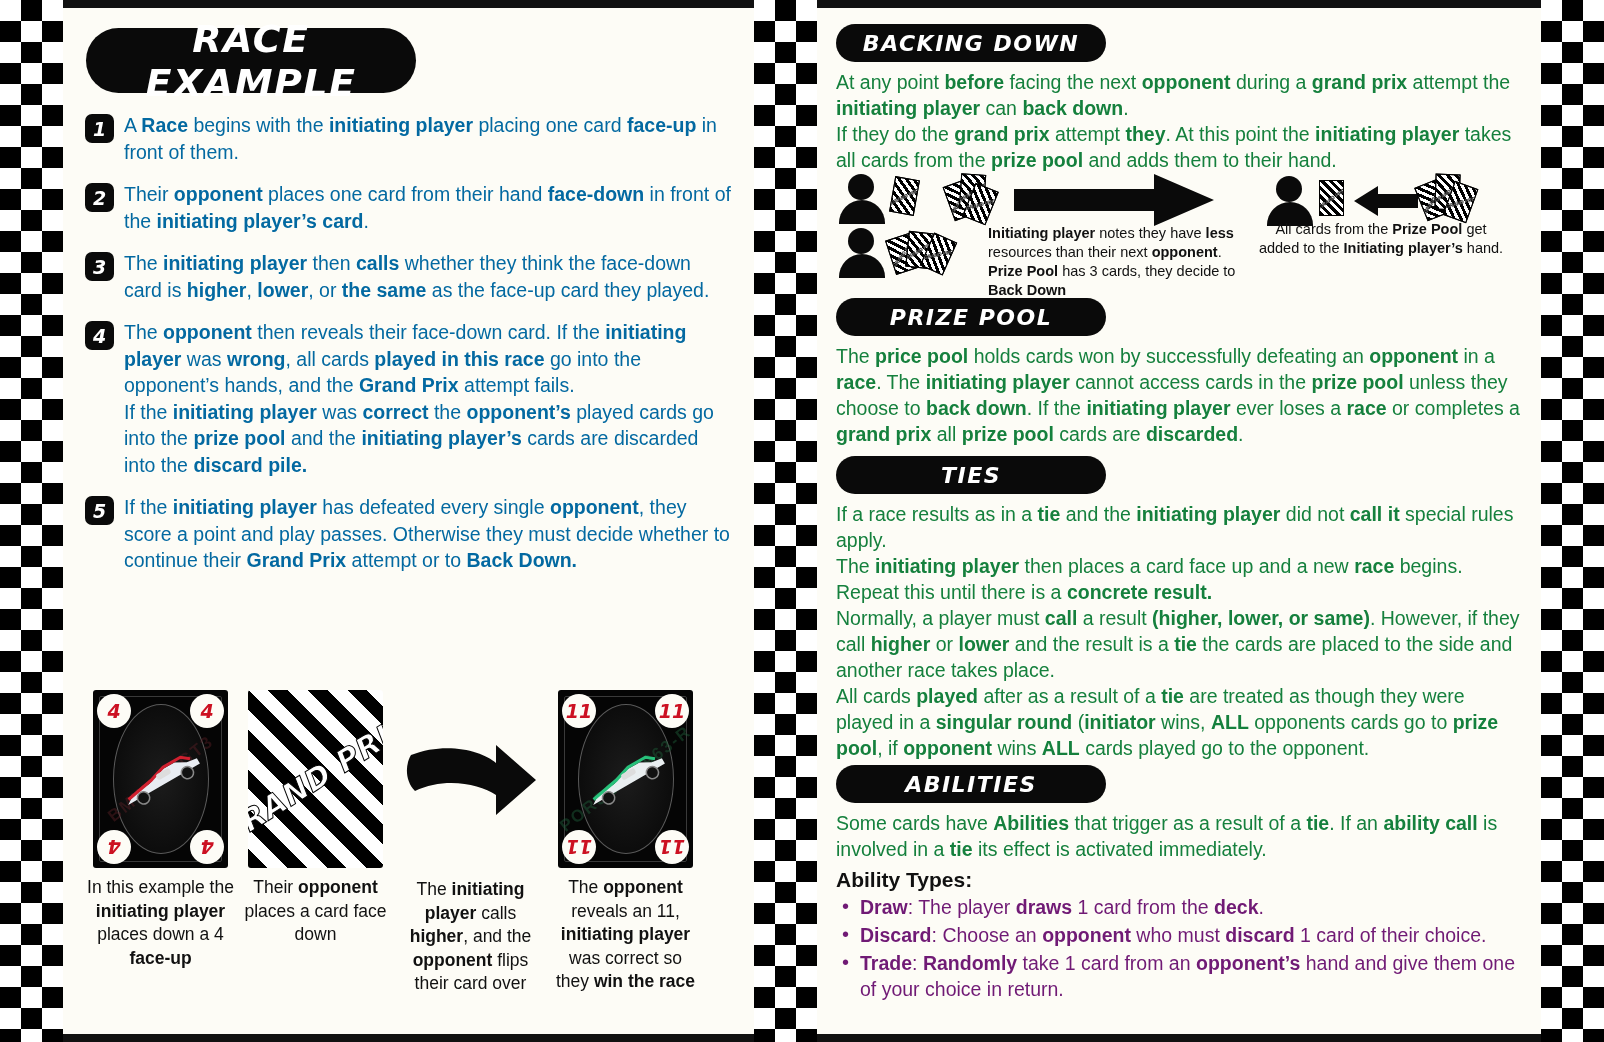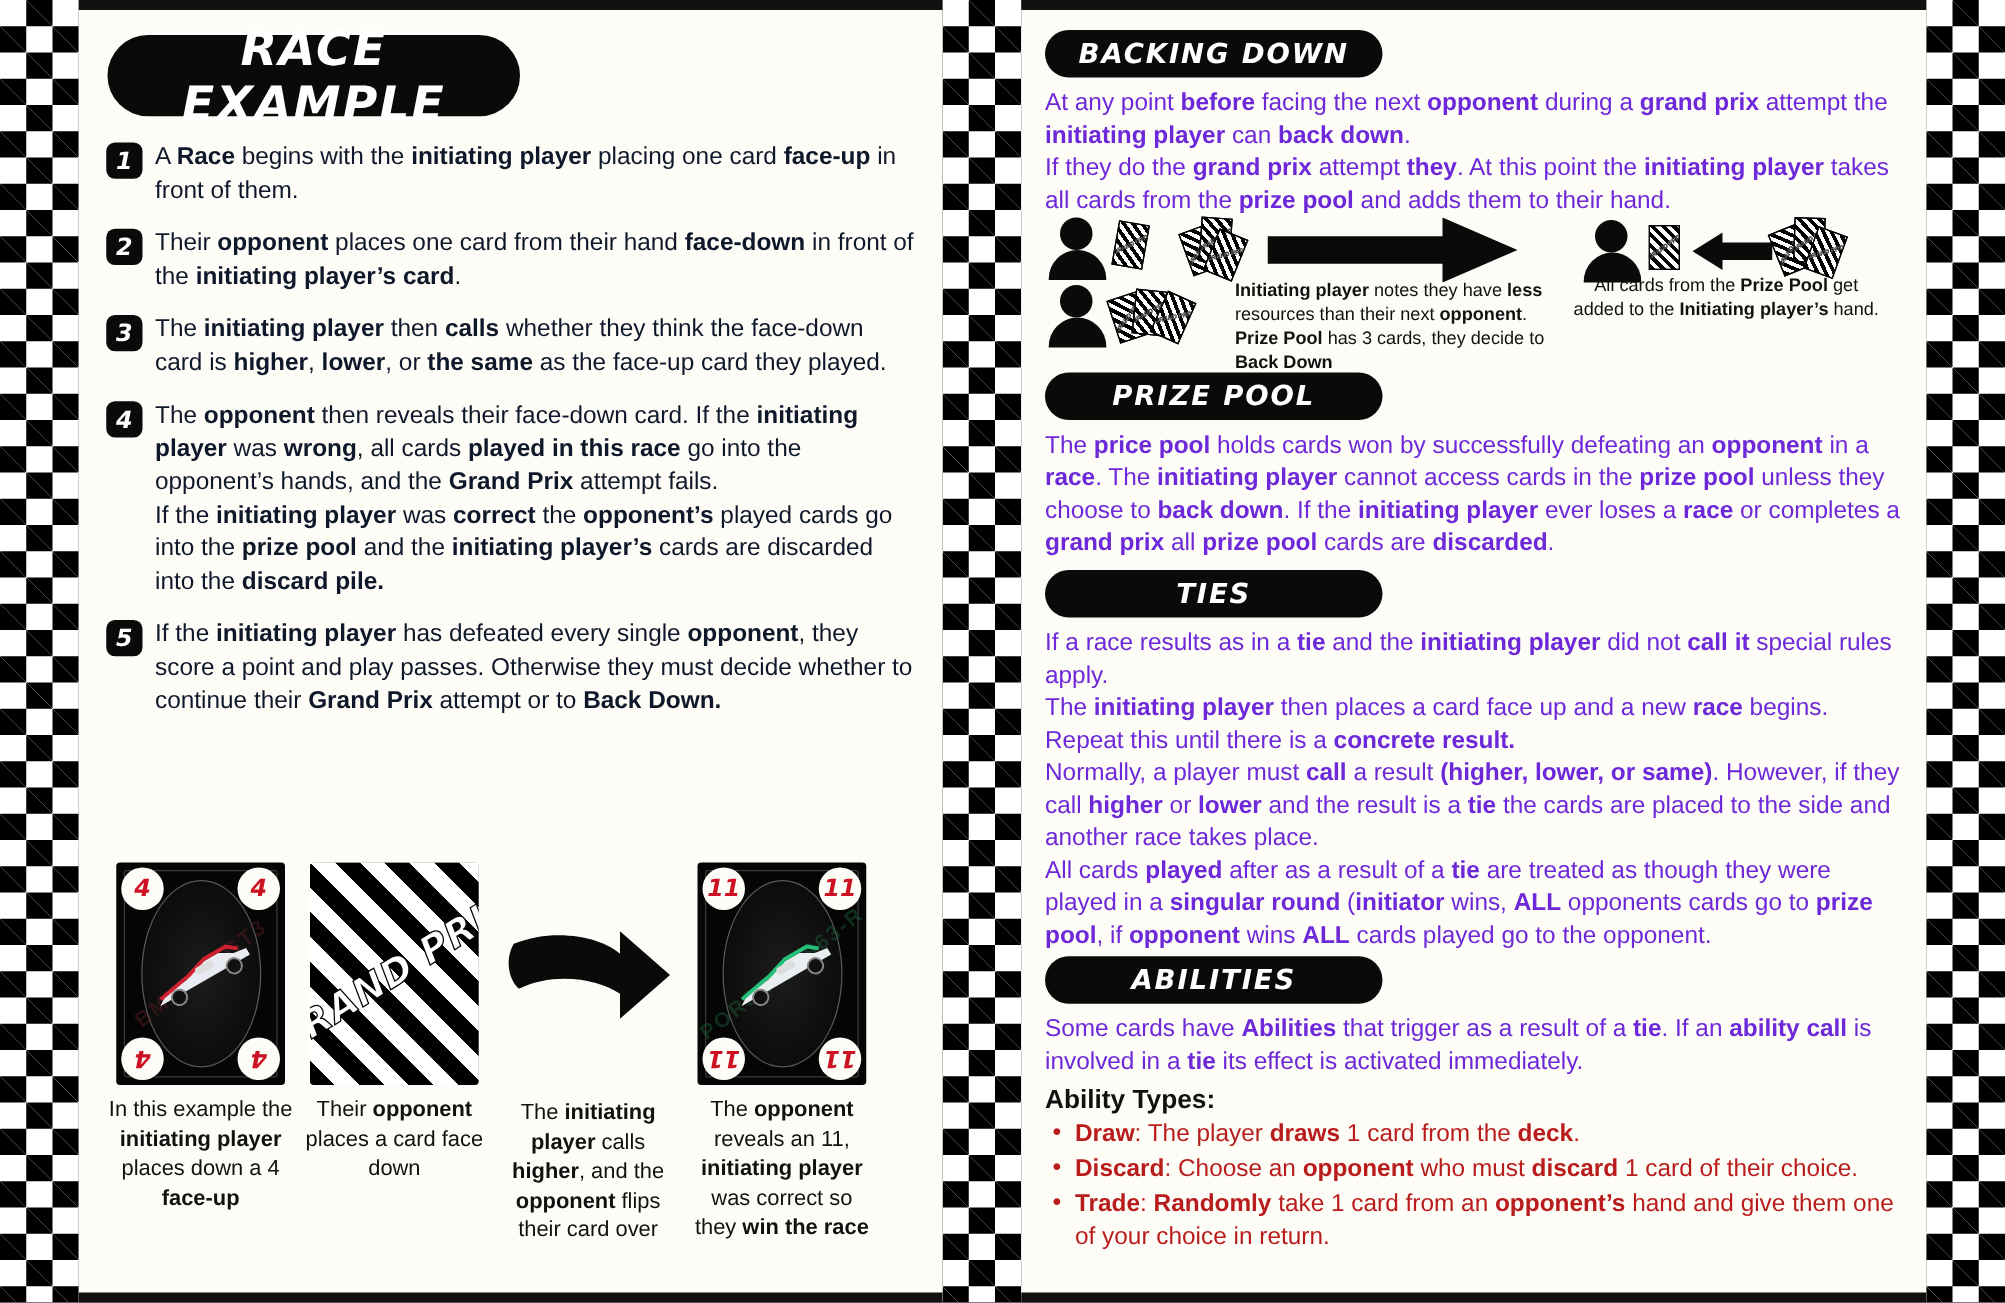--- a/index.html
+++ b/index.html
@@ -76,21 +76,21 @@
     font-size: 19px;
     font-style: italic;
     display: flex; align-items: center; justify-content: center;
     margin-right: 10px;
     margin-top: 2px;
   }
   .step-text {
     flex: 1;
     font-size: 19.5px;
     line-height: 26.5px;
-    color: #0f172a;
+    color: #0369a1;
   }
   .step-text b { font-weight: bold; }
 
   
   #card-row {
     position: absolute;
     left: 20px; top: 690px;
     width: 655px;
     display: flex;
     align-items: flex-start;
@@ -178,21 +178,21 @@
     color: #111;
     width: 150px;
   }
   .arrow-caption { width: 140px; }
 
   
   .rc { position: absolute; left: 19px; width: 690px; }
   .body-text {
     font-size: 19.5px;
     line-height: 26px;
-    color: #6d28d9;
+    color: #15803d;
   }
 
   
   #bd-diagram { position: absolute; left: 19px; top: 170px; width: 690px; height: 128px; }
   .person { width: 52px; height: 48px; position: relative; }
   .person .head { position:absolute; left: 12px; top: 0; width: 26px; height: 26px; border-radius: 50%; background:#0a0a0a;}
   .person .body { position:absolute; left: 3px; top: 26px; width: 46px; height: 24px; border-radius: 23px 23px 0 0; background:#0a0a0a;}
   .minicard {
     width: 25px; height: 36px;
     background: repeating-linear-gradient(45deg,#000 0 3px,#fff 3px 6px), #000;
@@ -210,21 +210,21 @@
   .cap-text { font-size: 14.5px; line-height: 19px; color: #111; }
 
   
   .ability-list { list-style: none; margin-top: 2px; }
   .ability-list li {
     position: relative;
     padding-left: 24px;
     font-size: 19.5px;
     line-height: 26px;
     margin-bottom: 2px;
-    color: #b91c1c;
+    color: #701a75;
   }
   .ability-list li::before {
     content: "•";
     position: absolute; left: 6px; top: -1px;
     font-size: 20px;
   }
   h3.sub { font-size: 21px; font-weight: bold; margin: 6px 0 2px; color:#111; }
 </style>
 </head>
 <body>

